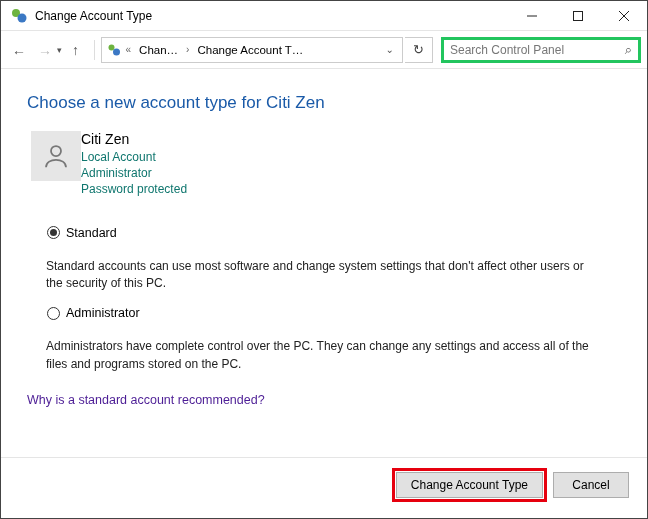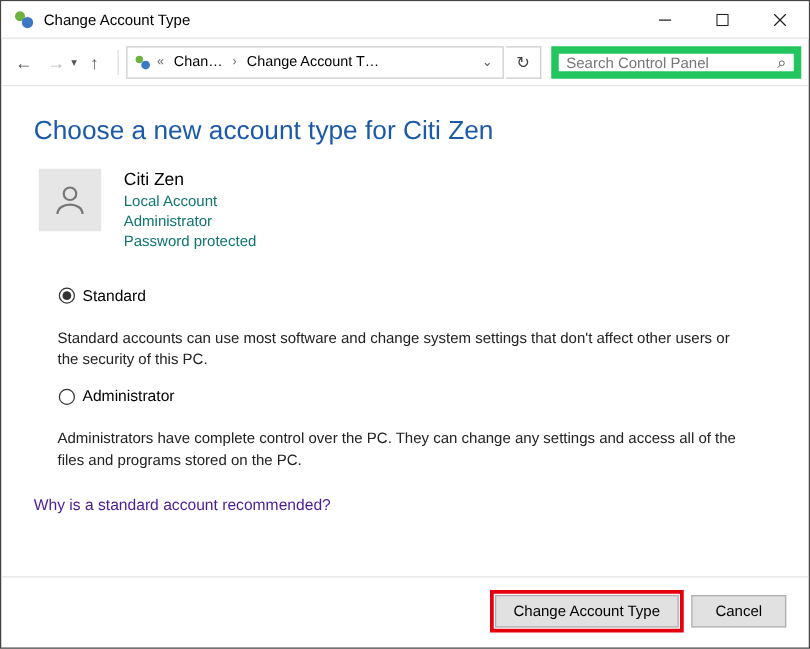--- a/index.html
+++ b/index.html
@@ -78,44 +78,44 @@
     width: 28px; height: 26px;
     border: 1px solid #ccc;
     border-left: none;
     display: flex; align-items: center; justify-content: center;
     color: #444;
     font-size: 13px;
   }
   .search-box {
     width: 200px;
     height: 26px;
-    border: 6px solid #22c55e;
+    border: 3px solid #22c55e;
     margin-left: 6px;
     display: flex;
     align-items: center;
     padding: 0 6px;
     color: #777;
     font-size: 12px;
     font-style: italic;
     background: #fff;
   }
   .search-box .sp { font-style: normal; }
   .search-icon { margin-left: auto; color: #555; font-style: normal; font-size: 13px; }
   .content {
     padding: 18px 26px 10px 26px;
   }
   .heading {
     color: #1a5aa8;
-    font-size: 21px;
+    font-size: 17px;
     font-weight: 400;
     margin: 6px 0 18px 0;
   }
   .user-block {
     display: flex;
-    gap: 18px;
+    gap: 0;
     margin-bottom: 28px;
     margin-left: 4px;
   }
   .avatar {
     width: 50px; height: 50px;
     background: #e6e6e6;
     display: flex; align-items: center; justify-content: center;
   }
   .avatar svg { width: 30px; height: 30px; }
   .user-info .uname { font-size: 14px; margin-bottom: 2px; }

